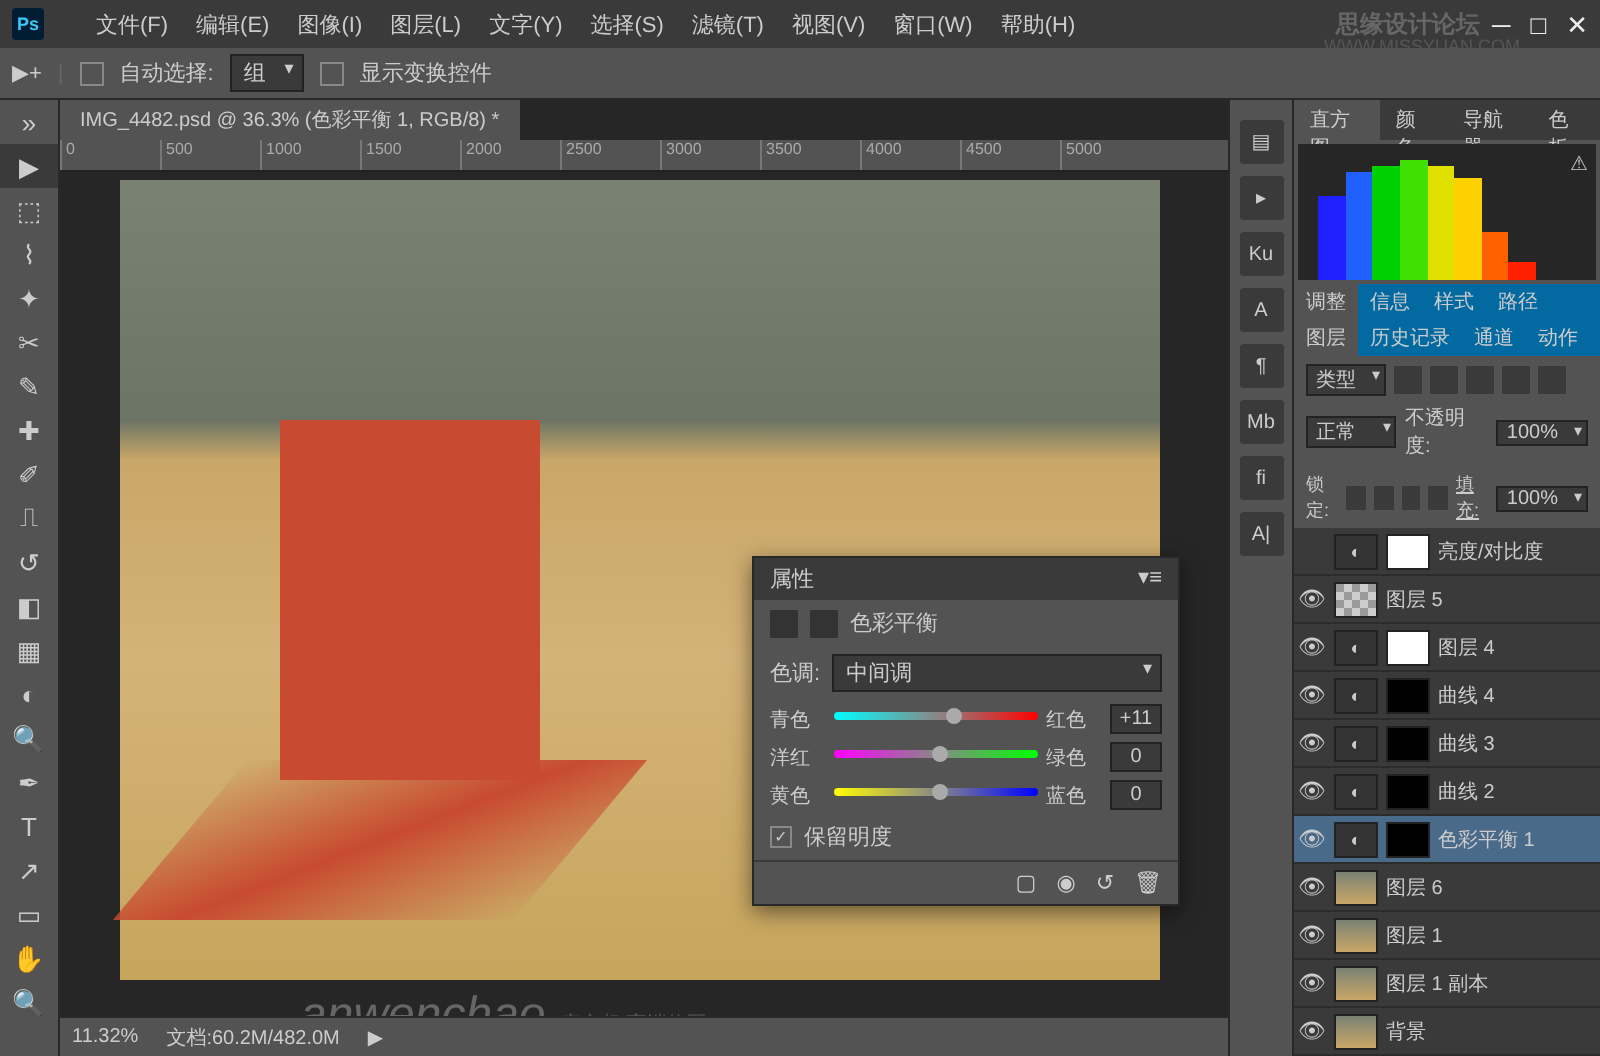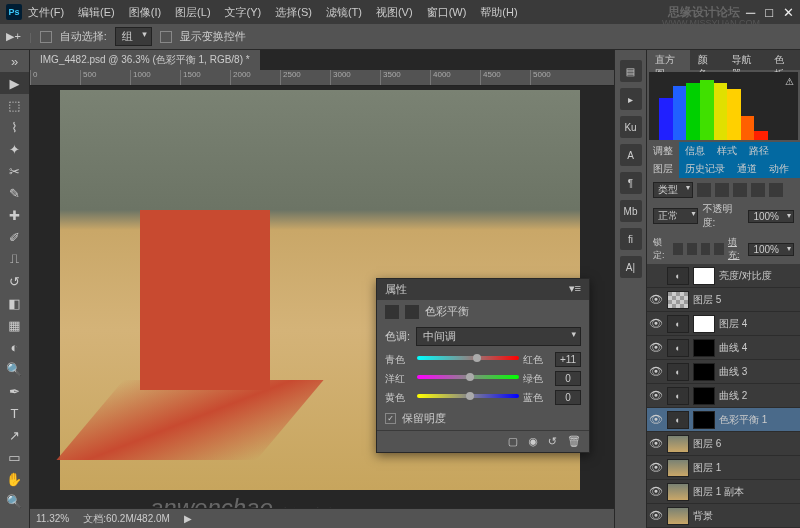--- a/index.html
+++ b/index.html
@@ -1,19 +1,19 @@
 <!DOCTYPE html>
 <html><head>
 <meta charset="utf-8">
 <style>
 * { margin: 0; padding: 0; box-sizing: border-box; font-family: "Microsoft YaHei", sans-serif; }
 body { background: #535353; width: 800px; height: 528px; overflow: hidden; position: relative; font-size: 11px; color: #ccc; }
 .titlebar { height: 24px; background: #3a3a3a; display: flex; align-items: center; padding: 0 6px; justify-content: space-between; }
 .ps-icon { width: 16px; height: 16px; background: #001d33; border-radius: 2px; display: flex; align-items: center; justify-content: center; color: #3ac8f9; font-weight: bold; font-size: 9px; }
-.menus { display: flex; gap: 2px; margin-left: 0; flex: 1; }
+.menus { display: flex; gap: 2px; margin-left: 20px; flex: 1; }
 .menu { padding: 2px 6px; font-size: 11px; }
 .winctrl { display: flex; gap: 10px; align-items: center; }
 .wm { font-size: 13px; color: #eee; }
 .watermark-top { position: absolute; top: 4px; right: 60px; font-size: 12px; color: #666; font-weight: bold; }
 .site { position: absolute; top: 18px; right: 40px; font-size: 9px; color: #555; }
 .toolbar { height: 26px; background: #535353; border-bottom: 1px solid #282828; display: flex; align-items: center; padding: 0 6px; gap: 8px; font-size: 11px; }
 .tb-arrow { font-size: 11px; }
 .cb { width: 12px; height: 12px; border: 1px solid #888; display: inline-block; }
 .combo { background: #3a3a3a; border: 1px solid #222; padding: 1px 18px 1px 6px; position: relative; font-size: 11px; }
 .combo::after { content: "▾"; position: absolute; right: 4px; font-size: 9px; }

